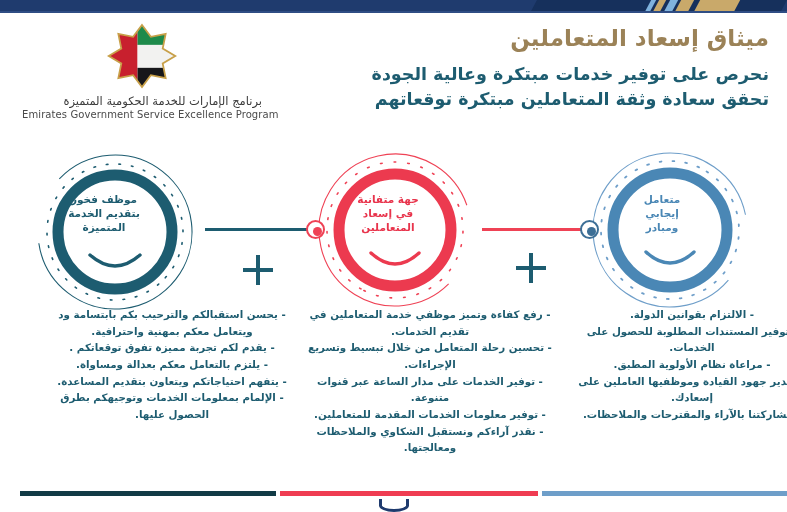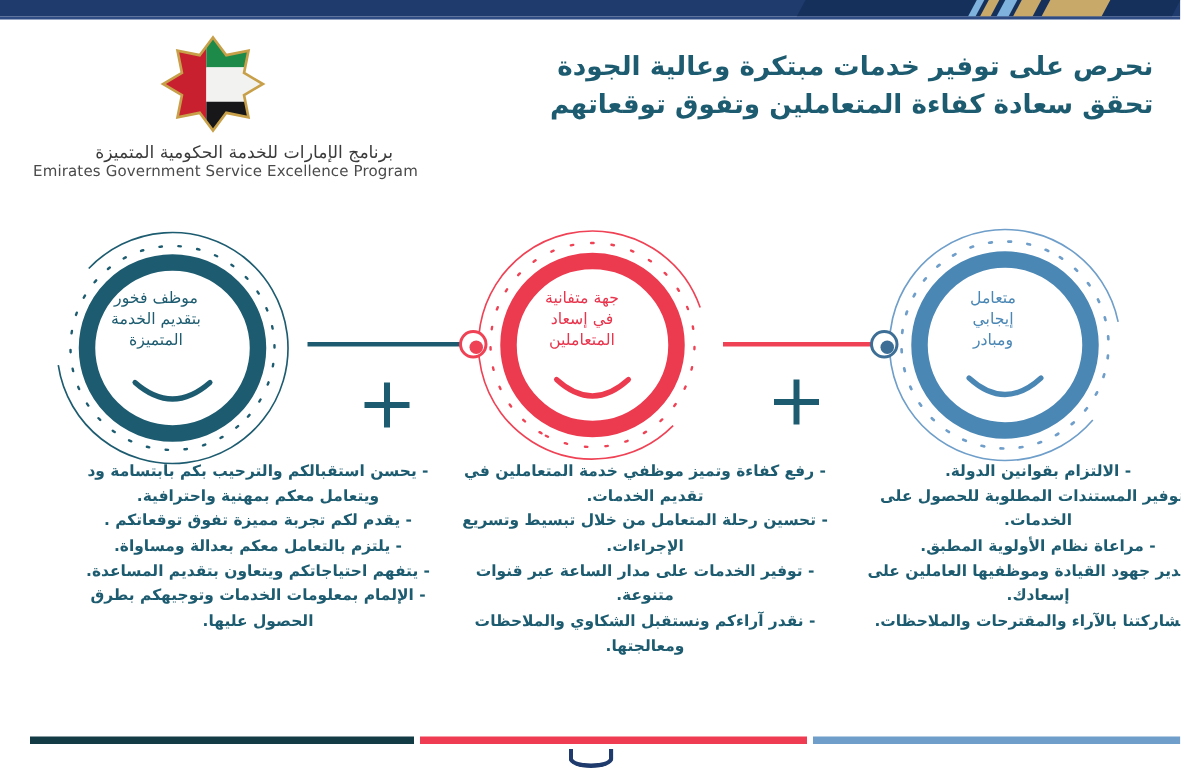--- a/index.html
+++ b/index.html
@@ -67,21 +67,21 @@
     font-size: 17.5px; font-weight: bold; color: #1d5c70;
     line-height: 1.45;
   }
 
   
   .circles { position: absolute; left: 0; top: 150px; width: 787px; height: 160px; }
   .node { position: absolute; width: 160px; height: 160px; }
   .node svg { position: absolute; left: 0; top: 0; overflow: visible; }
   .node-text {
     position: absolute; left: 0; right: 0; top: 40px;
-    text-align: center; font-size: 10.5px; font-weight: normal;
+    text-align: center; font-size: 10.5px; font-weight: bold;
     line-height: 1.35; padding: 0 28px;
   }
 
   .node1 { left: 24px; top: 2px; }
   .node2 { left: 308px; top: 0px; }
   .node3 { left: 582px; top: 2px; }
 
   .n1-text { color: #1d5c70; }
   .n2-text { color: #e8344c; }
   .n3-text { color: #4a87b5; }
@@ -162,23 +162,24 @@
         <rect x="44" y="31" width="56" height="31" fill="#f2f2f0"></rect>
         <rect x="44" y="62" width="56" height="30" fill="#17171a"></rect>
       </g>
       <path d="M50 4 L62 20 L82 16 L78 36 L95 46 L78 56 L82 76 L62 72 L50 88 L38 72 L18 76 L22 56 L5 46 L22 36 L18 16 L38 20 Z" fill="none" stroke="#c8a049" stroke-width="2.4"></path>
     </svg>
     <div class="logo-ar">برنامج الإمارات للخدمة الحكومية المتميزة</div>
     <div class="logo-en">Emirates Government Service Excellence Program</div>
   </div>
 
   <div class="header-block">
+    <div class="charter-title">ميثاق إسعاد المتعاملين</div>
     <div class="charter-sub">
       <div>نحرص على توفير خدمات مبتكرة وعالية الجودة</div>
-      <div>تحقق سعادة كفاءة المتعاملين وتفوق توقعاتهم</div>
+      <div>تحقق سعادة وثقة المتعاملين مبتكرة توقعاتهم</div>
     </div>
   </div>
 
   <div class="circles">
 
     <div class="node node1">
       <svg width="182" height="160" viewBox="0 0 182 160">
         <circle cx="91" cy="80" r="77" fill="none" stroke="#1d5c70" stroke-width="1.1" stroke-dasharray="300 70" transform="rotate(-52 91 80)"></circle>
         <circle cx="91" cy="80" r="68" fill="none" stroke="#1d5c70" stroke-width="1.6" stroke-dasharray="1.6 11" stroke-linecap="round" transform="rotate(50 91 80)"></circle>
         <circle cx="91" cy="80" r="57" fill="none" stroke="#1d5c70" stroke-width="11"></circle>
@@ -235,20 +236,21 @@
       <p>- يقدم لكم تجربة مميزة تفوق توقعاتكم .</p>
       <p>- يلتزم بالتعامل معكم بعدالة ومساواة.</p>
       <p>- يتفهم احتياجاتكم ويتعاون بتقديم المساعدة.</p>
       <p>- الإلمام بمعلومات الخدمات وتوجيهكم بطرق الحصول عليها.</p>
     </div>
 
     <div class="col col2">
       <p>- رفع كفاءة وتميز موظفي خدمة المتعاملين في تقديم الخدمات.</p>
       <p>- تحسين رحلة المتعامل من خلال تبسيط وتسريع الإجراءات.</p>
       <p>- توفير الخدمات على مدار الساعة عبر قنوات متنوعة.</p>
+      <p>-  توفير معلومات الخدمات المقدمة للمتعاملين.</p>
       <p>- نقدر آراءكم ونستقبل الشكاوي والملاحظات ومعالجتها.</p>
     </div>
 
     <div class="col col3">
       <p>- الالتزام بقوانين الدولة.</p>
       <p>- توفير المستندات المطلوبة للحصول على الخدمات.</p>
       <p>- مراعاة نظام الأولوية المطبق.</p>
       <p>- تقدير جهود القيادة وموظفيها العاملين على إسعادك.</p>
       <p>- مشاركتنا بالآراء  والمقترحات والملاحظات.</p>
     </div>

